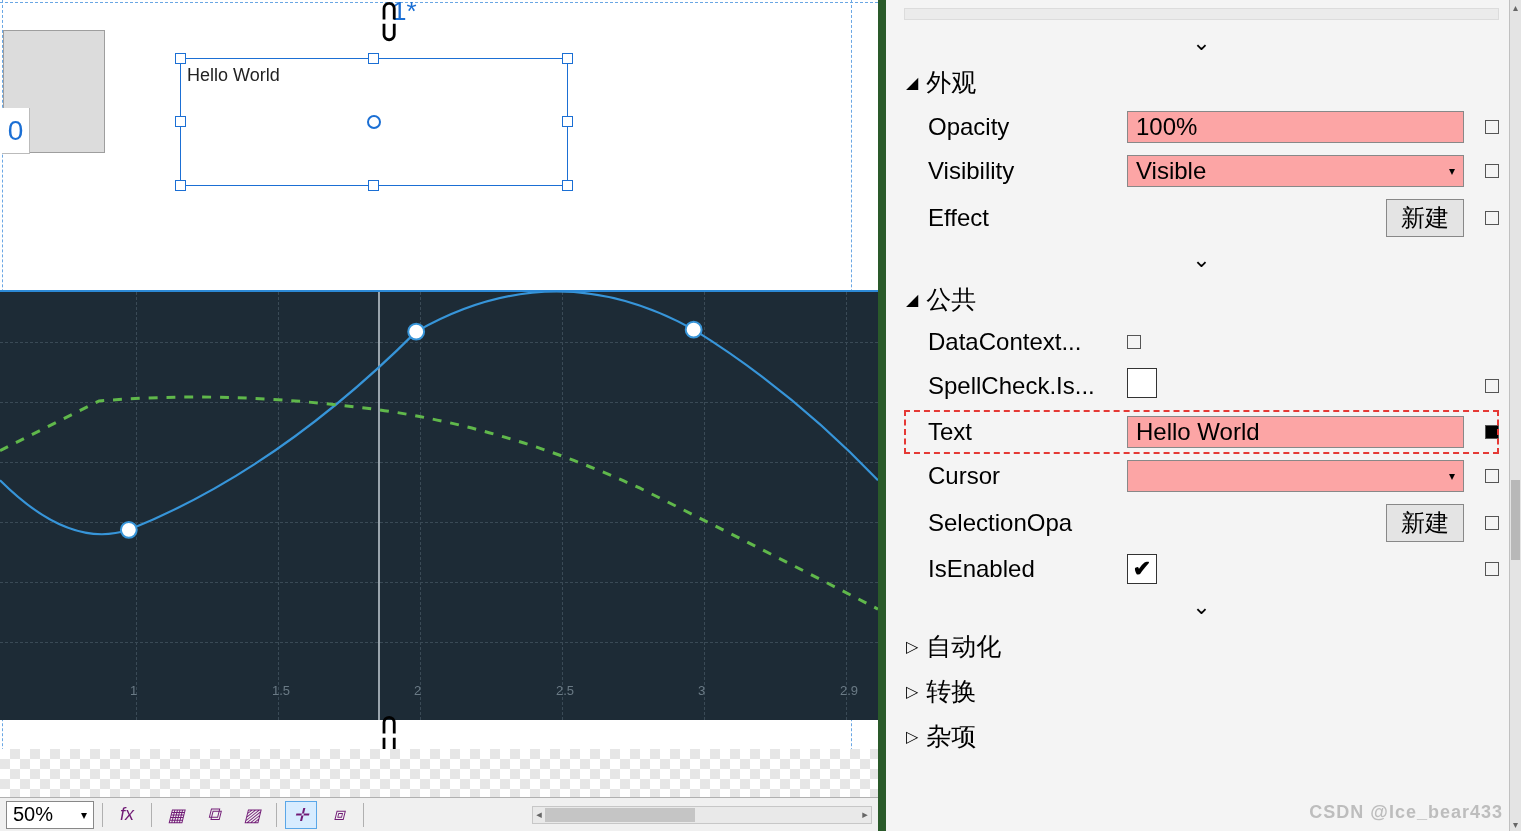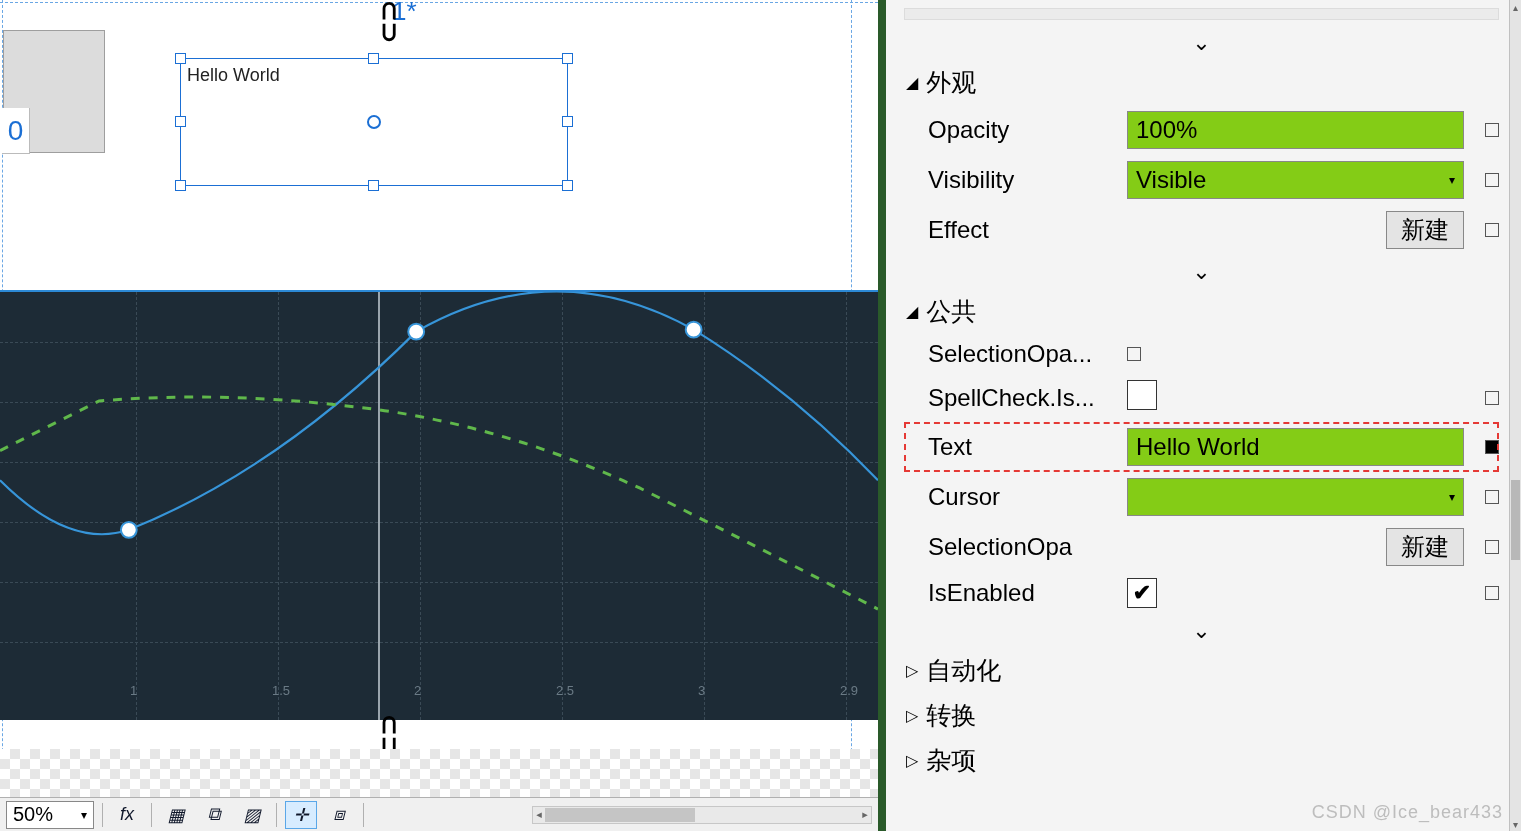--- a/index.html
+++ b/index.html
@@ -38,21 +38,21 @@
     background-image:
       linear-gradient(45deg,#e6e6e6 25%,transparent 25%,transparent 75%,#e6e6e6 75%),
       linear-gradient(45deg,#e6e6e6 25%,#fff 25%,#fff 75%,#e6e6e6 75%);
     background-size: 20px 20px; background-position: 0 0,10px 10px; }
 
   
   .statusbar { position: absolute; left: 0; right: 0; bottom: 0; height: 34px; background: #f0f0f0; border-top: 1px solid #b0b0b0; display: flex; align-items: center; gap: 6px; padding: 16px 6px; }
   .zoom-input { width: 88px; height: 28px; border: 1px solid #888; background: #fff; font-size: 20px; padding: 0 6px; display: flex; align-items: center; justify-content: space-between; }
   .zoom-input .caret { font-size: 12px; }
   .sb-sep { width: 1px; height: 24px; background: #b0b0b0; margin: 0 2px; }
-  .sb-btn { width: 32px; height: 28px; display: flex; align-items: center; justify-content: center; color: #0f172a; font-style: italic; font-size: 18px; }
+  .sb-btn { width: 32px; height: 28px; display: flex; align-items: center; justify-content: center; color: #701a75; font-style: italic; font-size: 18px; }
   .sb-btn.toggle-on { border: 1px solid #5aa7e8; background: #d7ecff; }
   .sb-scroll { flex: 0 0 340px; height: 18px; margin-left: auto; background: #e9e9e9; border: 1px solid #c7c7c7; position: relative; }
   .sb-scroll .thumb { position: absolute; left: 12px; top: 1px; width: 150px; bottom: 1px; background: #c5c5c5; }
   .sb-scroll .arrow { position: absolute; top: 0; bottom: 0; width: 16px; display: flex; align-items: center; justify-content: center; font-size: 11px; color: #666; }
   .sb-scroll .arrow.l { left: -2px; } .sb-scroll .arrow.r { right: -2px; }
 
   
   .panel { flex: 1; background: #f4f4f4; display: flex; }
   .panel-scroll { position: relative; flex: 0 0 12px; background: #e4e4e4; border-left: 1px solid #c0c0c0; }
   .panel-scroll .thumb { position: absolute; left: 1px; right: 1px; top: 480px; height: 80px; background: #b8b8b8; }
@@ -66,29 +66,29 @@
   .expander-arrow { text-align: center; font-size: 22px; color: #000; padding: 4px 0; }
   .cat-head { display: flex; align-items: center; gap: 8px; padding: 6px 0 6px 2px; font-size: 25px; }
   .cat-head .tri { font-size: 16px; }
   .cat-head.collapsed .tri { transform: rotate(0deg); }
   .row { display: flex; align-items: center; gap: 21px; padding: 6px 0 6px 24px; }
   .row .lbl { flex: 0 0 178px; font-size: 24px; white-space: nowrap; overflow: hidden; text-overflow: ellipsis; }
   .row .ctrl { flex: 1; }
   .row .marker { flex: 0 0 14px; height: 14px; border: 1px solid #555; }
   .row .marker.filled { background: #000; }
 
-  .txtbox { width: 100%; height: 38px; border: 1px solid #888; background: #84cc16; font-size: 24px; padding: 0 8px; display: flex; align-items: center; }
+  .txtbox { width: 100%; height: 32px; border: 1px solid #888; background: #fca5a5; font-size: 24px; padding: 0 8px; display: flex; align-items: center; }
   .combo { position: relative; }
   .combo .caret { position: absolute; right: 8px; top: 50%; transform: translateY(-50%); font-size: 12px; }
   .btn { height: 38px; border: 1px solid #888; background: #e4e4e4; font-size: 24px; padding: 0 14px; display: inline-flex; align-items: center; }
   .chk { width: 30px; height: 30px; border: 1.5px solid #333; background: #fff; display: inline-flex; align-items: center; justify-content: center; font-size: 22px; font-weight: bold; }
 
   .highlight-row { outline: 2px dashed #e53935; outline-offset: -2px; padding-top: 6px; padding-bottom: 6px; }
 
-  .watermark { position: absolute; right: 18px; bottom: 8px; color: #bdbdbd; font-size: 18px; letter-spacing: 1px; pointer-events: none; }
+  .watermark { position: absolute; right: 18px; bottom: 8px; color: #bdbdbd; font-size: 18px; letter-spacing: 1px; pointer-events: none; font-weight: bold; }
 </style>
 </head>
 <body>
 
 <div class="app">
 
   <div class="designer">
     <div class="ruler-top"></div>
     <div class="dashed-line-v" style="left:2px"></div>
     <div class="dashed-line-v" style="left:851px"></div>
@@ -201,21 +201,21 @@
         </div>
         <span class="marker"></span>
       </div>
       <div class="expander-arrow">⌄</div>
 
       <div class="cat-head">
         <span class="tri">◢</span>
         <span>公共</span>
       </div>
       <div class="row">
-        <span class="lbl">SelectionOpa...</span>
+        <span class="lbl">DataContext...</span>
         <span class="marker"></span>
       </div>
       <div class="row">
         <span class="lbl">SpellCheck.Is...</span>
         <div class="ctrl"><span class="chk"></span></div>
         <span class="marker"></span>
       </div>
       <div class="row highlight-row">
         <span class="lbl">Text</span>
         <div class="txtbox ctrl">

